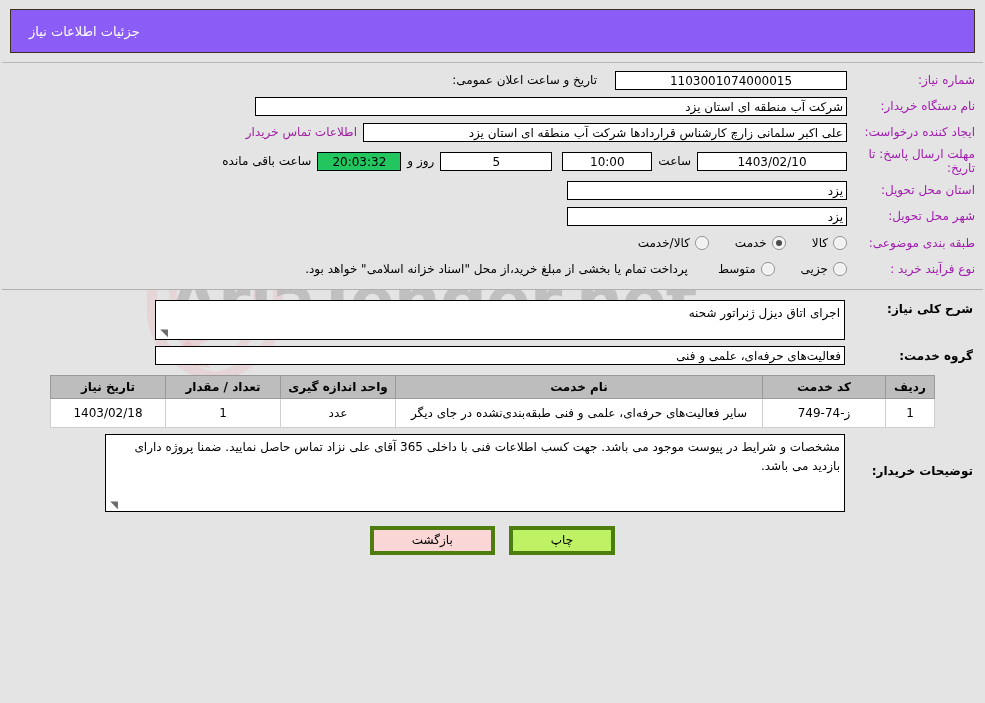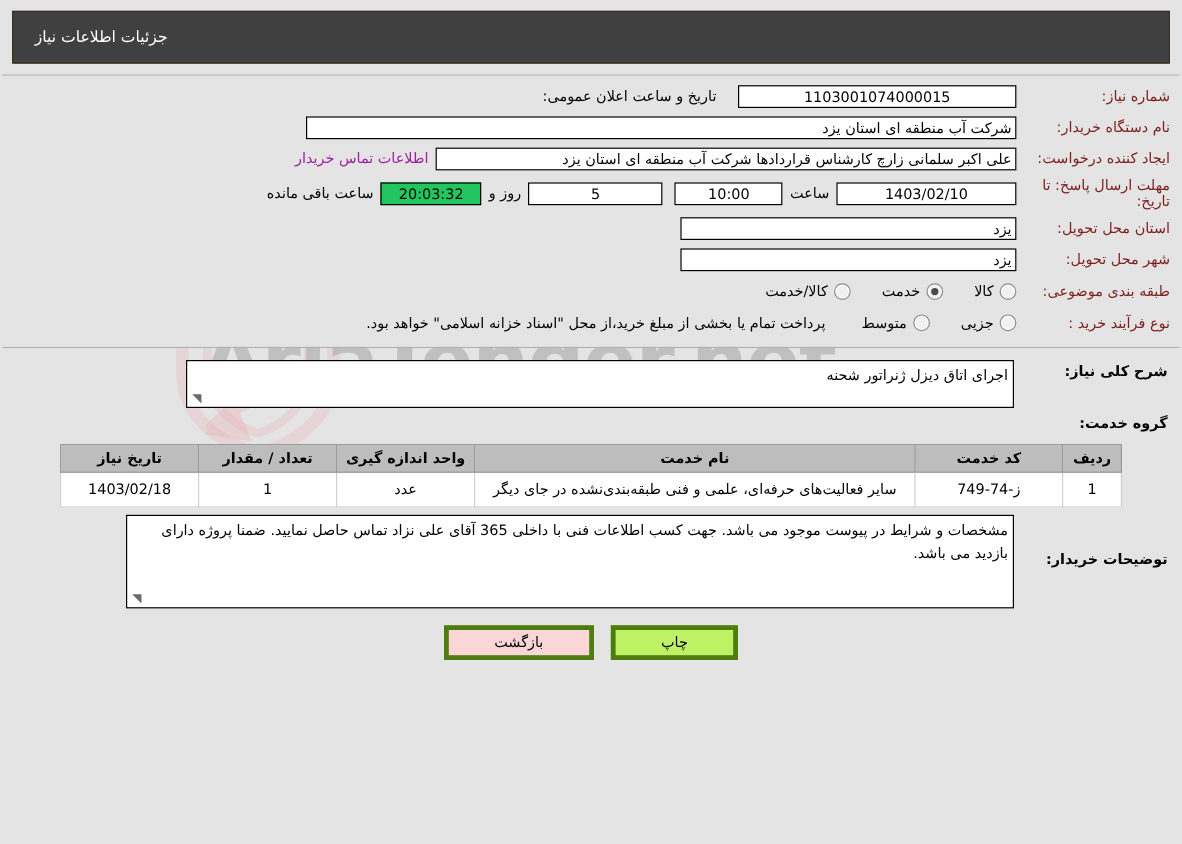--- a/index.html
+++ b/index.html
@@ -59,21 +59,21 @@
   
   .page {
     position: relative;
     z-index: 10;
     padding: 0;
   }
 
   .title-bar {
     margin: 9px 10px 0 10px;
     height: 44px;
-    background: #404040;
+    background: #8b5cf6;
     border: 1px solid #3d3020;
     display: flex;
     align-items: center;
     justify-content: flex-start;
     padding-left: 0;
     padding-right: 0;
     box-sizing: border-box;
   }
   .title-bar .title-text {
     color: #ffffff;
@@ -99,21 +99,21 @@
     padding: 0 8px;
     margin-bottom: 4px;
     min-height: 22px;
     box-sizing: border-box;
   }
   .lbl {
     width: 120px;
     text-align: right;
     padding-left: 8px;
     font-size: 12px;
-    color: #7f1d1d;
+    color: #a21caf;
     white-space: nowrap;
     flex: 0 0 auto;
     line-height: 1.25;
   }
   .lbl.two-line { line-height: 1.18; }
 
   .box {
     border: 1px solid #000;
     background: #fff;
     height: 19px;
@@ -436,20 +436,21 @@
       <span class="desc-lbl">شرح کلی نیاز:</span>
       <div class="textarea-box ta-desc">
         <span>اجرای اتاق دیزل ژنراتور شحنه</span>
         <span class="grip">◥</span>
       </div>
     </div>
 
 
     <div class="group-row">
       <span class="group-lbl">گروه خدمت:</span>
+      <div class="box w-group right">فعالیت‌های حرفه‌ای، علمی و فنی</div>
     </div>
 
     <div class="tbl-wrap">
       <table class="items">
         <thead>
           <tr>
             <th class="col-radif">ردیف</th>
             <th class="col-code">کد خدمت</th>
             <th class="col-name">نام خدمت</th>
             <th class="col-unit">واحد اندازه گیری</th>

